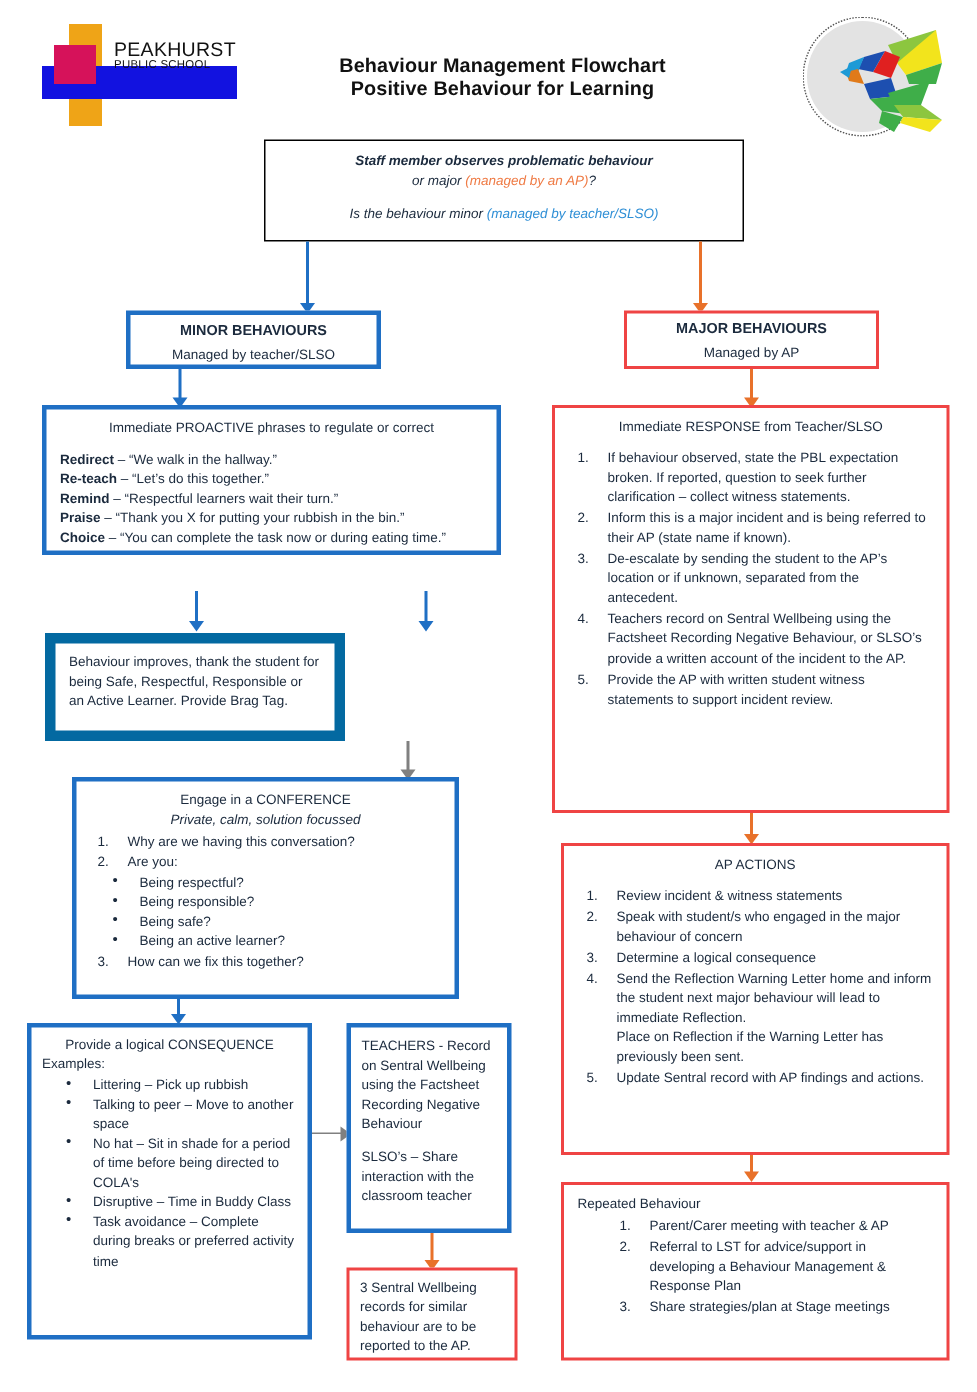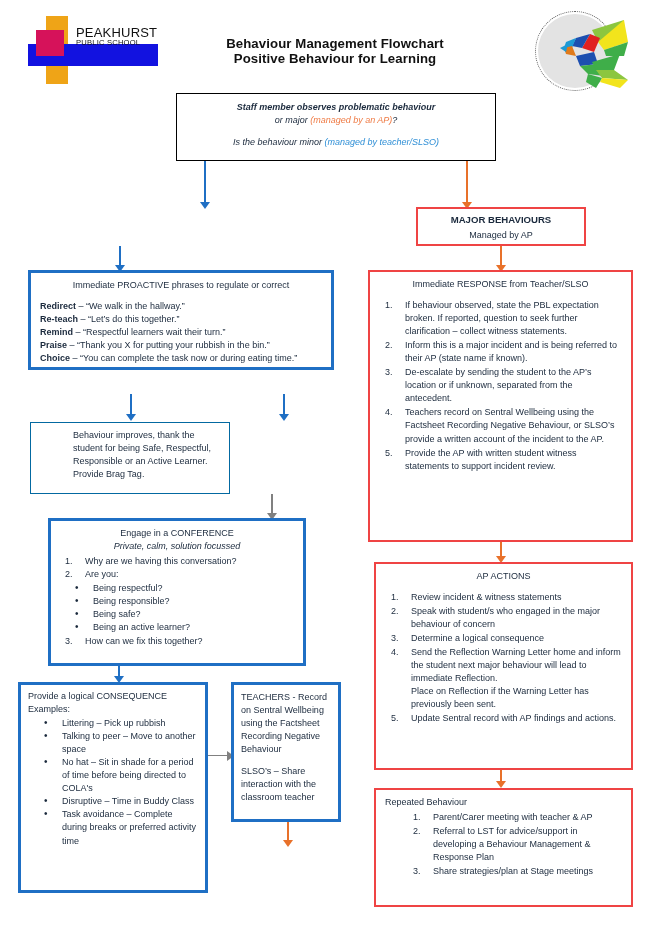--- a/index.html
+++ b/index.html
@@ -29,21 +29,21 @@
 
   .logo-right{position:absolute;left:532px;top:8px;width:104px;height:92px;}
   .logo-right .disc{position:absolute;left:6px;top:6px;width:74px;height:74px;border-radius:50%;background:#e3e3e3;}
   .logo-right .ring{position:absolute;left:3px;top:3px;width:78px;height:78px;border-radius:50%;border:1px dotted #555;}
   .logo-right svg{position:absolute;left:0;top:0;}
 
   
   .box{position:absolute;box-sizing:border-box;background:#fff;}
   .bx-thin{border:1px solid #000;font-style:italic;}
   .bx-blue{border:3px solid #1f6fc4;}
-  .bx-blue-light{border:1px solid #0369a1;padding-left:33px;}
+  .bx-blue-light{border:7px solid #0369a1;}
   .bx-orange{border:2px solid #ef4444;}
 
   .hdr-ctr{text-align:center;}
   .bold{font-weight:bold;}
   .ital{font-style:italic;}
   .blue-txt{color:#2f8fd6;}
   .orange-txt{color:#ef7b45;}
   .c-blue{color:#1f6fc4;}
   .c-orange{color:#e8712a;}
 
@@ -111,20 +111,26 @@
       <div class="txt9" style="margin-top:9px;"><span>Is the behaviour minor </span><span class="blue-txt">(managed by teacher/SLSO)</span></div>
     </div>
   </div>
 
   <div class="vline" style="left:204px;top:161px;width:1.6px;height:44px;background:#1f6fc4;"></div>
   <div class="arrowhead" style="left:200px;top:202px;border-left:5px solid transparent;border-right:5px solid transparent;border-top:7px solid #1f6fc4;"></div>
 
   <div class="vline" style="left:466px;top:161px;width:1.6px;height:44px;background:#e8712a;"></div>
   <div class="arrowhead" style="left:462px;top:202px;border-left:5px solid transparent;border-right:5px solid transparent;border-top:7px solid #e8712a;"></div>
 
+  <div class="box bx-blue" style="left:84px;top:207px;width:170px;height:39px;">
+    <div style="padding:4px 4px 0 4px;text-align:center;">
+      <div class="txt9 bold c-blue" style="font-size:9.6px;">MINOR BEHAVIOURS</div>
+      <div class="txt9" style="margin-top:2px;">Managed by teacher/SLSO</div>
+    </div>
+  </div>
 
   <div class="box bx-orange" style="left:416px;top:207px;width:170px;height:39px;">
     <div style="padding:4px 4px 0 4px;text-align:center;">
       <div class="txt9 bold c-orange" style="font-size:9.6px;">MAJOR BEHAVIOURS</div>
       <div class="txt9" style="margin-top:2px;">Managed by AP</div>
     </div>
   </div>
 
   <div class="vline" style="left:119px;top:246px;width:1.6px;height:22px;background:#1f6fc4;"></div>
   <div class="arrowhead" style="left:115px;top:265px;border-left:5px solid transparent;border-right:5px solid transparent;border-top:7px solid #1f6fc4;"></div>
@@ -178,21 +184,21 @@
         <li><span class="n">3.</span><span>How can we fix this together?</span></li>
       </ol>
     </div>
   </div>
 
   <div class="vline" style="left:118px;top:666px;width:1.6px;height:14px;background:#1f6fc4;"></div>
   <div class="arrowhead" style="left:114px;top:676px;border-left:5px solid transparent;border-right:5px solid transparent;border-top:7px solid #1f6fc4;"></div>
 
   <div class="box bx-blue" style="left:18px;top:682px;width:190px;height:211px;">
     <div style="padding:5px 7px 0 7px;">
-      <div class="txt9" style="text-align:left;">Provide a logical CONSEQUENCE</div>
+      <div class="txt9" style="text-align:center;">Provide a logical CONSEQUENCE</div>
       <div class="txt9">Examples:</div>
       <ul class="bul txt9" style="margin-top:1px;">
         <li><span class="b">•</span><span>Littering – Pick up rubbish</span></li>
         <li><span class="b">•</span><span>Talking to peer – Move to another space</span></li>
         <li><span class="b">•</span><span>No hat – Sit in shade for a period of time before being directed to COLA's</span></li>
         <li><span class="b">•</span><span>Disruptive – Time in Buddy Class</span></li>
         <li><span class="b">•</span><span>Task avoidance – Complete during breaks or preferred activity time</span></li>
       </ul>
     </div>
   </div>
@@ -203,20 +209,25 @@
   <div class="box bx-blue" style="left:231px;top:682px;width:110px;height:140px;">
     <div style="padding:6px 7px 0 7px;">
       <div class="txt9">TEACHERS - Record on Sentral Wellbeing using the Factsheet Recording Negative Behaviour</div>
       <div class="txt9" style="margin-top:9px;">SLSO’s – Share interaction with the classroom teacher</div>
     </div>
   </div>
 
   <div class="vline" style="left:287px;top:822px;width:1.6px;height:20px;background:#e8712a;"></div>
   <div class="arrowhead" style="left:283px;top:840px;border-left:5px solid transparent;border-right:5px solid transparent;border-top:7px solid #e8712a;"></div>
 
+  <div class="box bx-orange" style="left:231px;top:845px;width:114px;height:62px;">
+    <div style="padding:5px 7px 0 7px;">
+      <div class="txt9">3 Sentral Wellbeing records for similar behaviour are to be reported to the AP.</div>
+    </div>
+  </div>
 
   <div class="box bx-orange" style="left:368px;top:270px;width:265px;height:272px;">
     <div style="padding:6px 9px 0 9px;">
       <div class="txt9 hdr-ctr">Immediate RESPONSE from Teacher/SLSO</div>
       <ol class="num txt9" style="margin-top:8px;">
         <li style="margin-bottom:1px;"><span class="n">1.</span><span>If behaviour observed, state the PBL expectation broken. If reported, question to seek further clarification – collect witness statements.</span></li>
         <li style="margin-bottom:1px;"><span class="n">2.</span><span>Inform this is a major incident and is being referred to their AP (state name if known).</span></li>
         <li style="margin-bottom:1px;"><span class="n">3.</span><span>De-escalate by sending the student to the AP’s location or if unknown, separated from the antecedent.</span></li>
         <li style="margin-bottom:1px;"><span class="n">4.</span><span>Teachers record on Sentral Wellbeing using the Factsheet Recording Negative Behaviour, or SLSO’s provide a written account of the incident to the AP.</span></li>
         <li style="margin-bottom:1px;"><span class="n">5.</span><span>Provide the AP with written student witness statements to support incident review.</span></li>

